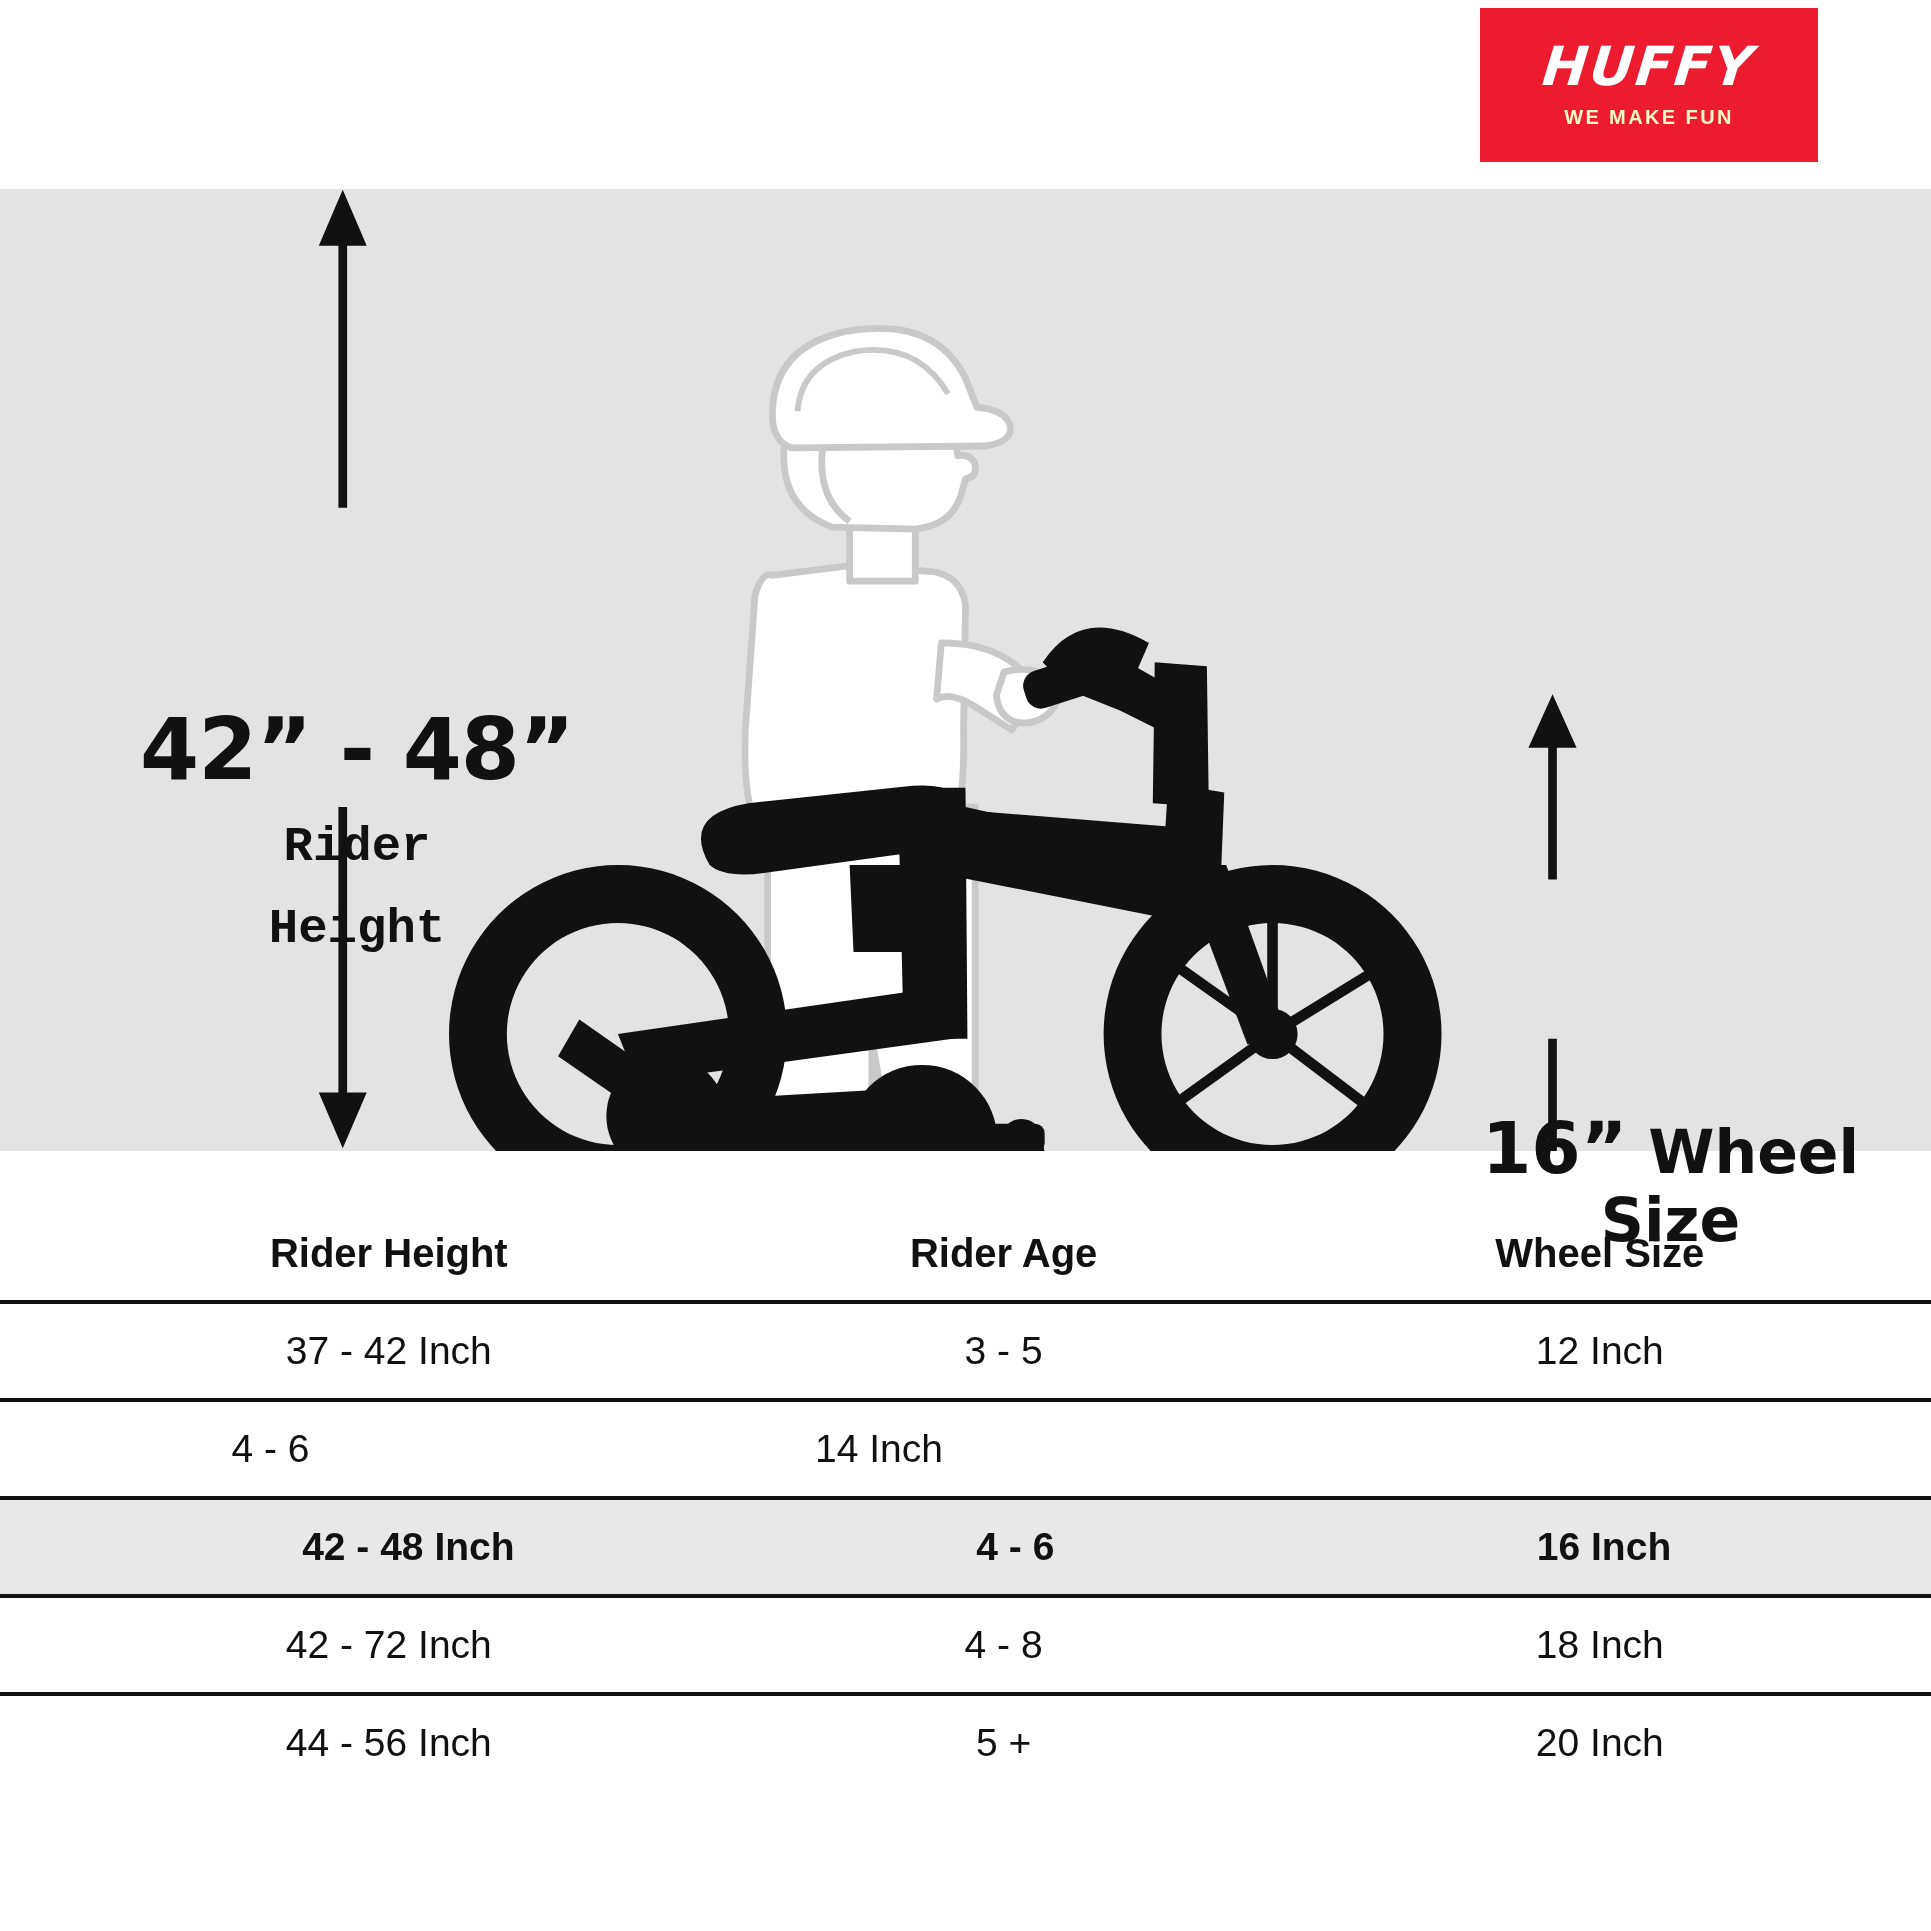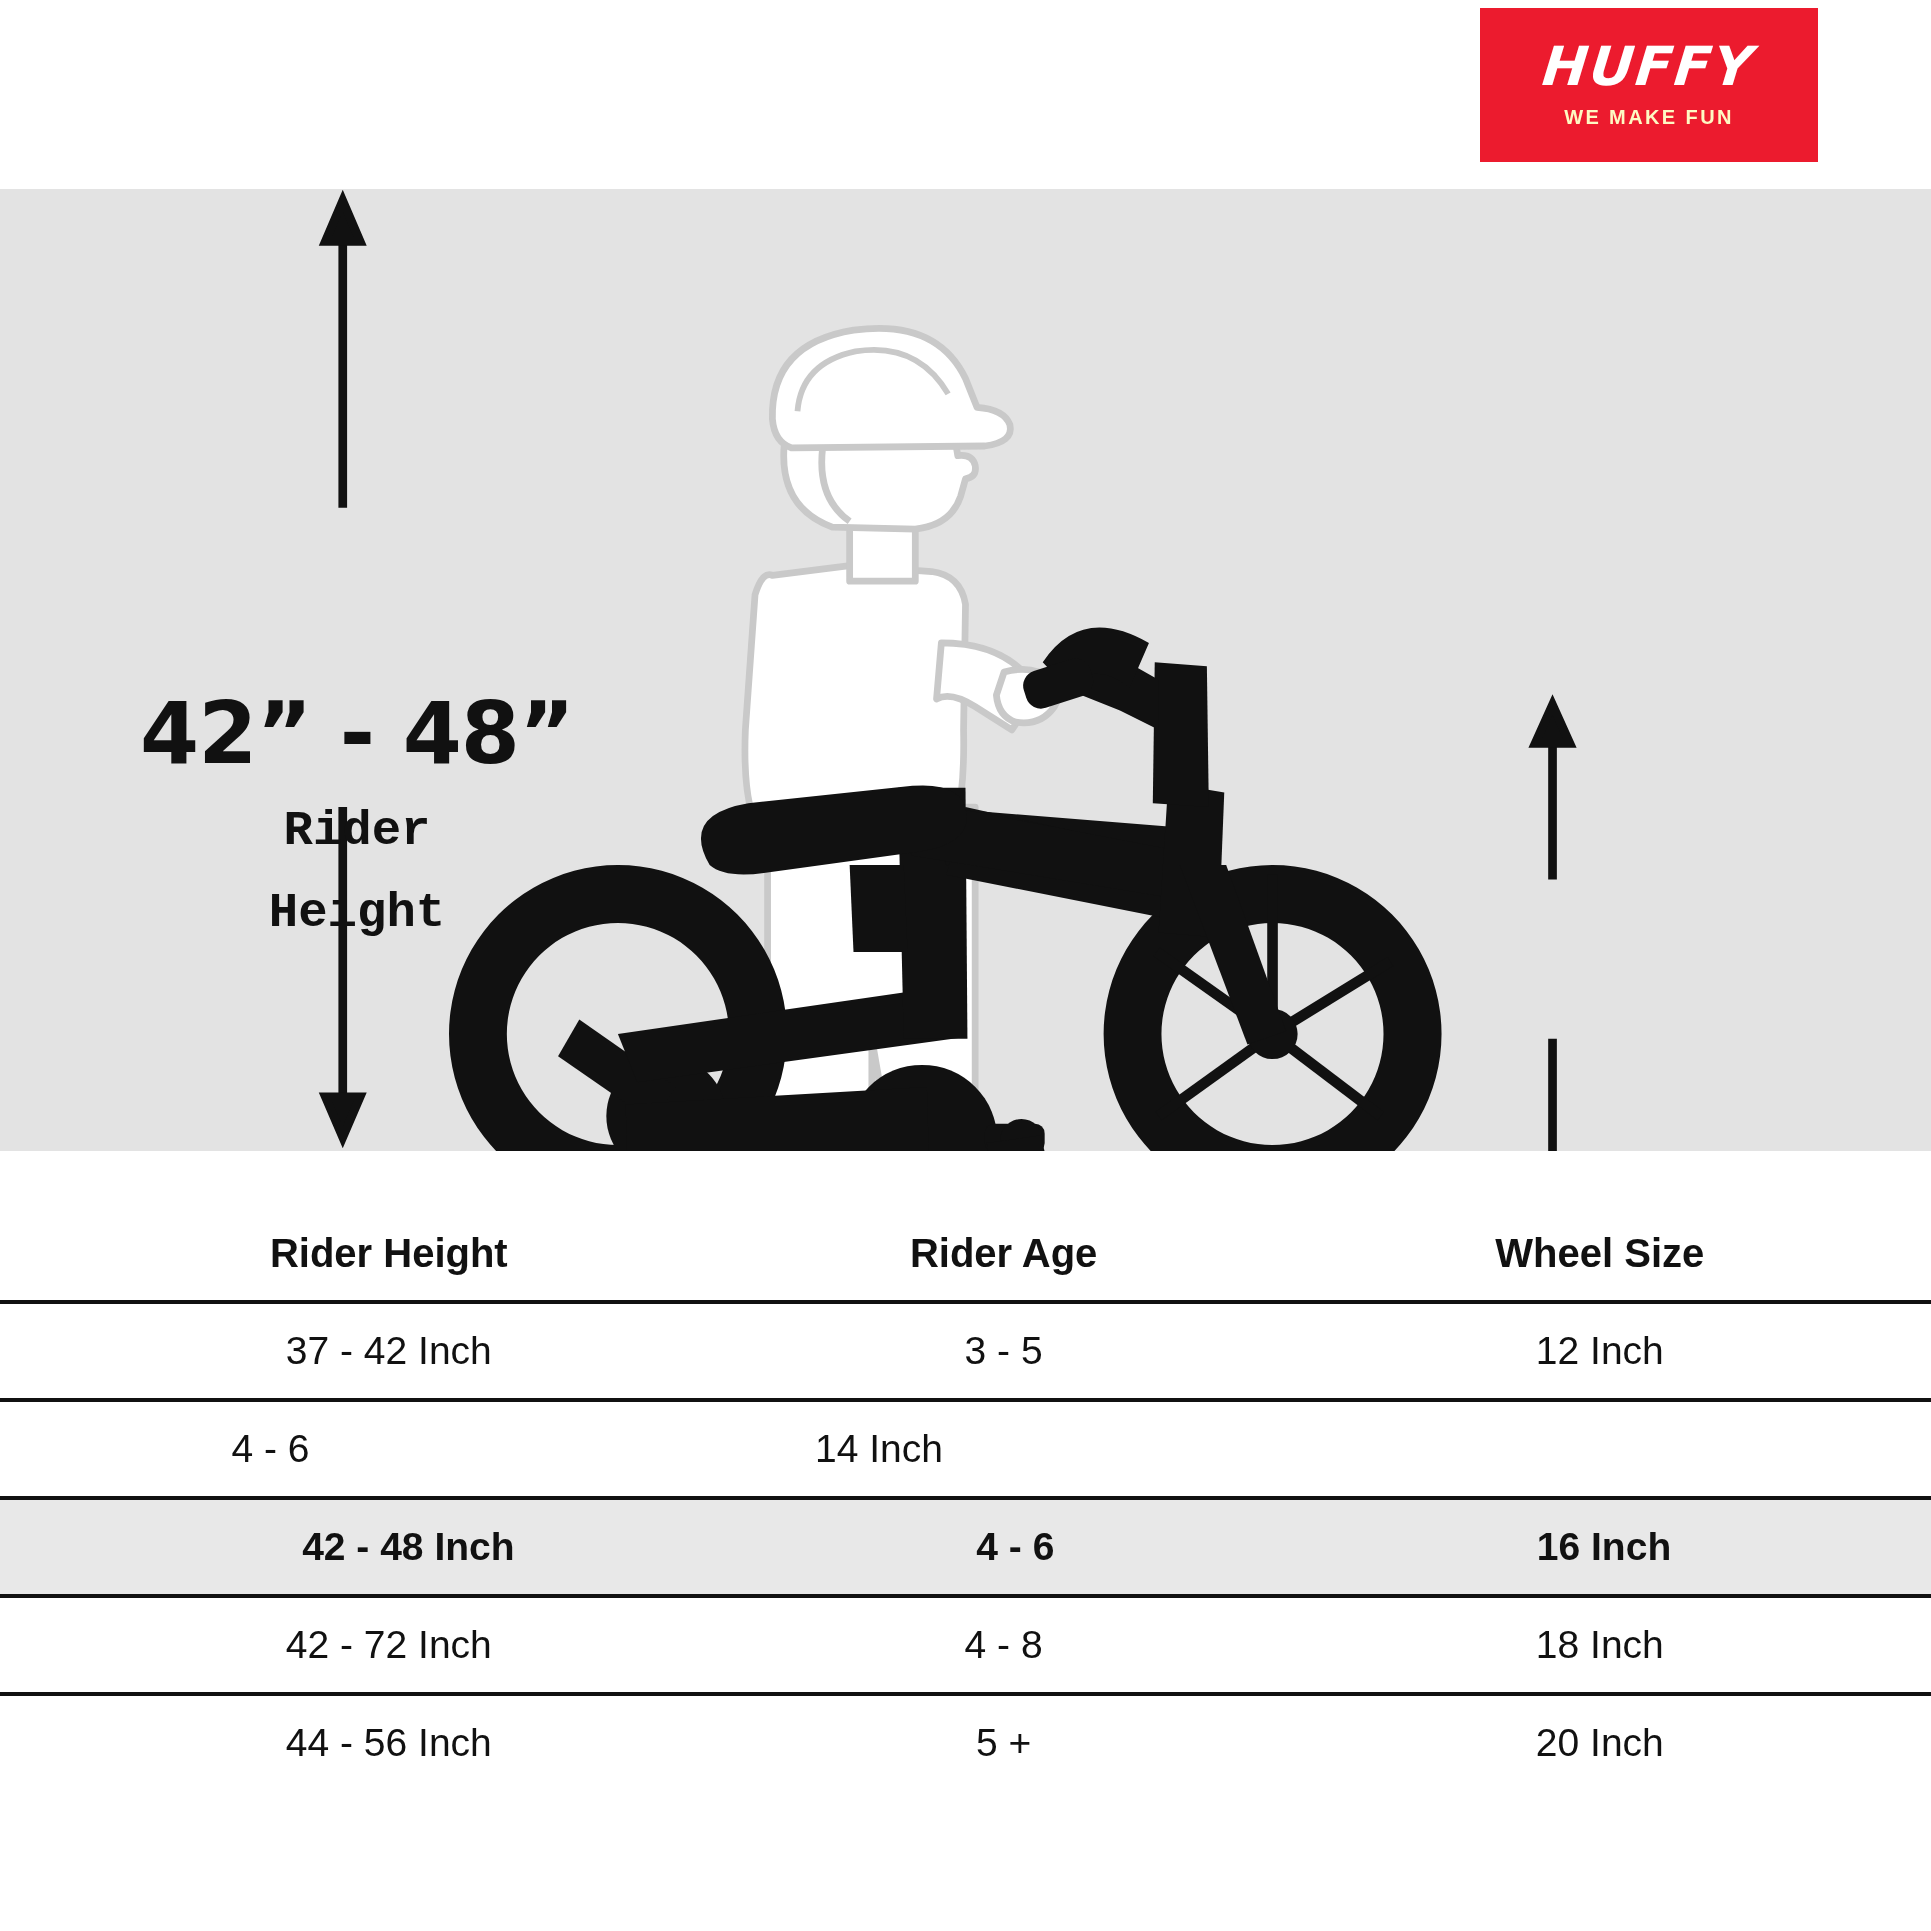--- a/index.html
+++ b/index.html
@@ -77,20 +77,21 @@
     width: 502px;
     text-align: center;
     line-height: 1.0;
   }
   .height-label .big {
     font-size: 85px;
     font-weight: bold;
     letter-spacing: -1px;
     display: block;
     font-family: "DejaVu Sans", sans-serif;
+    margin-top: 16px;
   }
   .height-label .sub {
     font-size: 49px;
     font-weight: bold;
     display: block;
     margin-top: 29px;
     font-family: Liberation Mono, monospace;
     line-height: 1.08;
   }
 
@@ -247,20 +248,25 @@
       <path d="M648 948 L960 930 L962 1000 L650 1016 Z"></path>
     </g>
   </svg>
 
   <div class="height-label">
     <span class="big">42” - 48”</span>
     <span class="sub">Rider</span>
     <span class="sub">Height</span>
   </div>
 
+  <div class="wheel-label">
+    <span class="num">16”</span>
+    <span>Wheel</span><br>
+    <span>Size</span>
+  </div>
 </div>
 
 <div class="table">
 
   <div class="trow header">
     <div class="cell c1">Rider Height</div>
     <div class="cell c2">Rider Age</div>
     <div class="cell c3">Wheel Size</div>
   </div>
 

